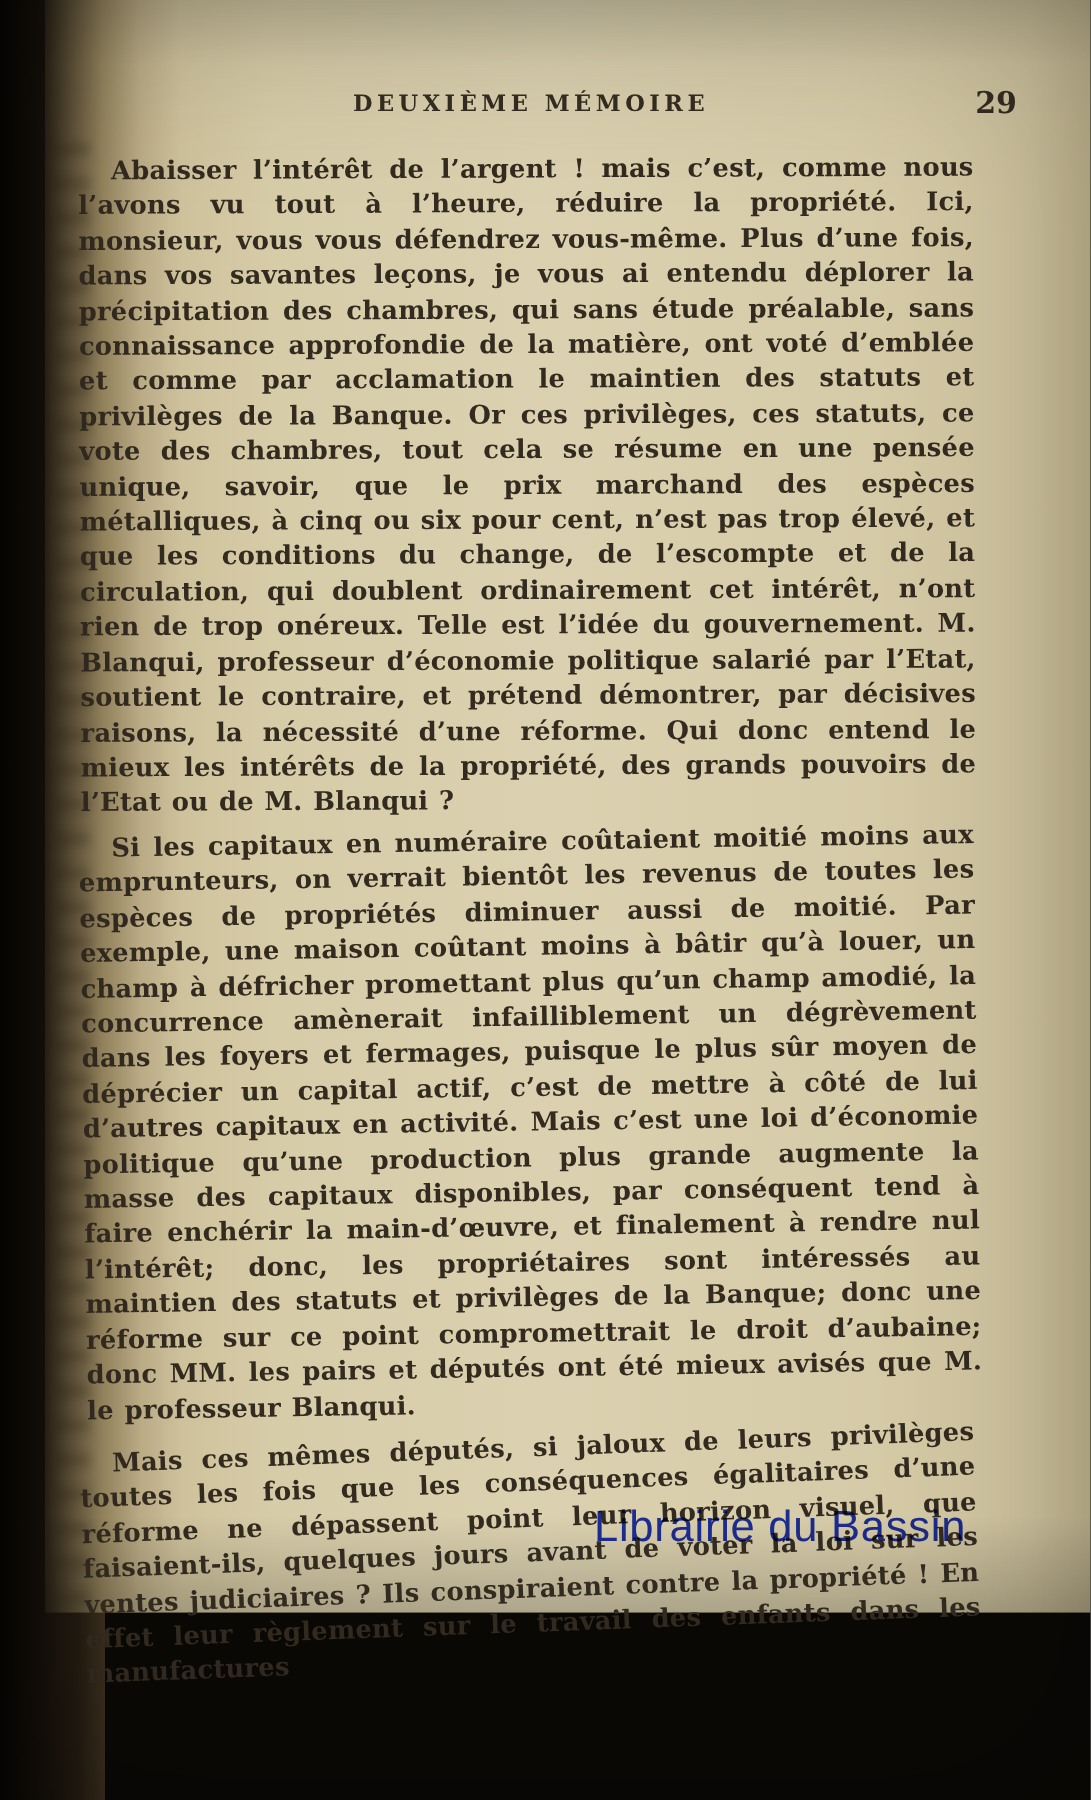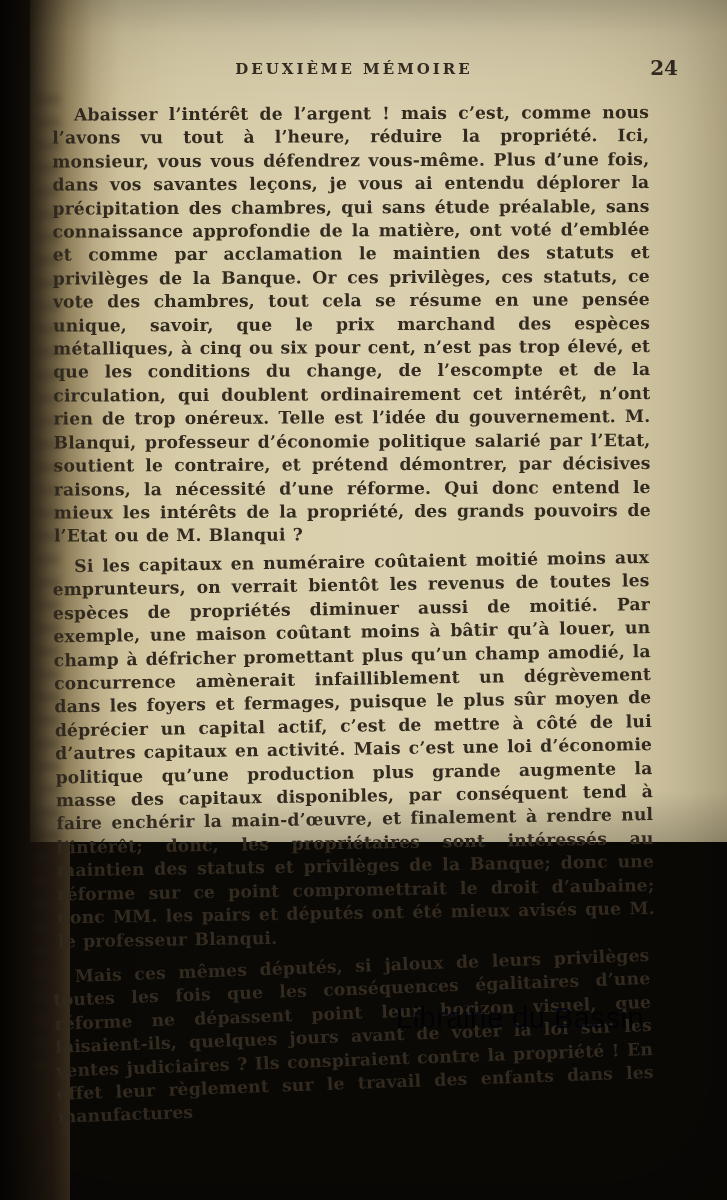--- a/index.html
+++ b/index.html
@@ -13,21 +13,21 @@
     position:relative;
     width:727px;height:1200px;
   }
   
   .spine{
     position:absolute;left:0;top:0;width:70px;height:1200px;
     background:linear-gradient(90deg,#060503 0%,#140f09 40%,#241b11 75%,#3a2e1e 100%);
   }
   
   .page{
-    position:absolute;left:30px;top:0;width:697px;height:842px;
+    position:absolute;left:30px;top:0;width:697px;height:1075px;
     background:
       linear-gradient(180deg, rgba(0,0,0,0.10) 0%, rgba(0,0,0,0) 4%, rgba(0,0,0,0) 94%, rgba(0,0,0,0.20) 100%),
       linear-gradient(90deg,
         #2a2216 0%, #5e5138 2.5%, #96865f 5.5%, #bcad87 9%,
         #cfc39d 13%, #d7cca8 22%, #dbd1b0 48%, #d7cca9 75%,
         #d0c49f 94%, #c6b992 100%);
   }
   
   .gutter-marks{
     position:absolute;left:4px;top:95px;width:26px;height:985px;
@@ -87,21 +87,21 @@
 <div class="photo">
 
   <div class="spine"></div>
 
   <div class="page">
 
     <div class="gutter-marks"></div>
 
     <div class="header">
       <span class="running-title">DEUXIÈME MÉMOIRE</span>
-      <span class="page-number">24</span>
+      <span class="page-number">29</span>
     </div>
 
     <div class="body-text">
       <p class="r1">Abaisser l’intérêt de l’argent ! mais c’est, comme nous l’avons vu tout à l’heure, réduire la propriété. Ici, monsieur, vous vous défendrez vous-même. Plus d’une fois, dans vos savantes leçons, je vous ai entendu déplorer la précipitation des chambres, qui sans étude préalable, sans connaissance approfondie de la matière, ont voté d’emblée et comme par acclamation le maintien des statuts et privilèges de la Banque. Or ces privilèges, ces statuts, ce vote des chambres, tout cela se résume en une pensée unique, savoir, que le prix marchand des espèces métalliques, à cinq ou six pour cent, n’est pas trop élevé, et que les conditions du change, de l’escompte et de la circulation, qui doublent ordinairement cet intérêt, n’ont rien de trop onéreux. Telle est l’idée du gouvernement. M. Blanqui, professeur d’économie politique salarié par l’Etat, soutient le contraire, et prétend démontrer, par décisives raisons, la nécessité d’une réforme. Qui donc entend le mieux les intérêts de la propriété, des grands pouvoirs de l’Etat ou de M. Blanqui ?</p>
       <p class="r2">Si les capitaux en numéraire coûtaient moitié moins aux emprunteurs, on verrait bientôt les revenus de toutes les espèces de propriétés diminuer aussi de moitié. Par exemple, une maison coûtant moins à bâtir qu’à louer, un champ à défricher promettant plus qu’un champ amodié, la concurrence amènerait infailliblement un dégrèvement dans les foyers et fermages, puisque le plus sûr moyen de déprécier un capital actif, c’est de mettre à côté de lui d’autres capitaux en activité. Mais c’est une loi d’économie politique qu’une production plus grande augmente la masse des capitaux disponibles, par conséquent tend à faire enchérir la main-d’œuvre, et finalement à rendre nul l’intérêt; donc, les propriétaires sont intéressés au maintien des statuts et privilèges de la Banque; donc une réforme sur ce point compromettrait le droit d’aubaine; donc MM. les pairs et députés ont été mieux avisés que M. le professeur Blanqui.</p>
       <p class="r3">Mais ces mêmes députés, si jaloux de leurs privilèges toutes les fois que les conséquences égalitaires d’une réforme ne dépassent point leur horizon visuel, que faisaient-ils, quelques jours avant de voter la loi sur les ventes judiciaires ? Ils conspiraient contre la propriété ! En effet leur règlement sur le travail des enfants dans les manufactures</p>
     </div>
 
     <div class="watermark" style="color: rgb(33, 54, 216);">Librairie du Bassin</div>
 

